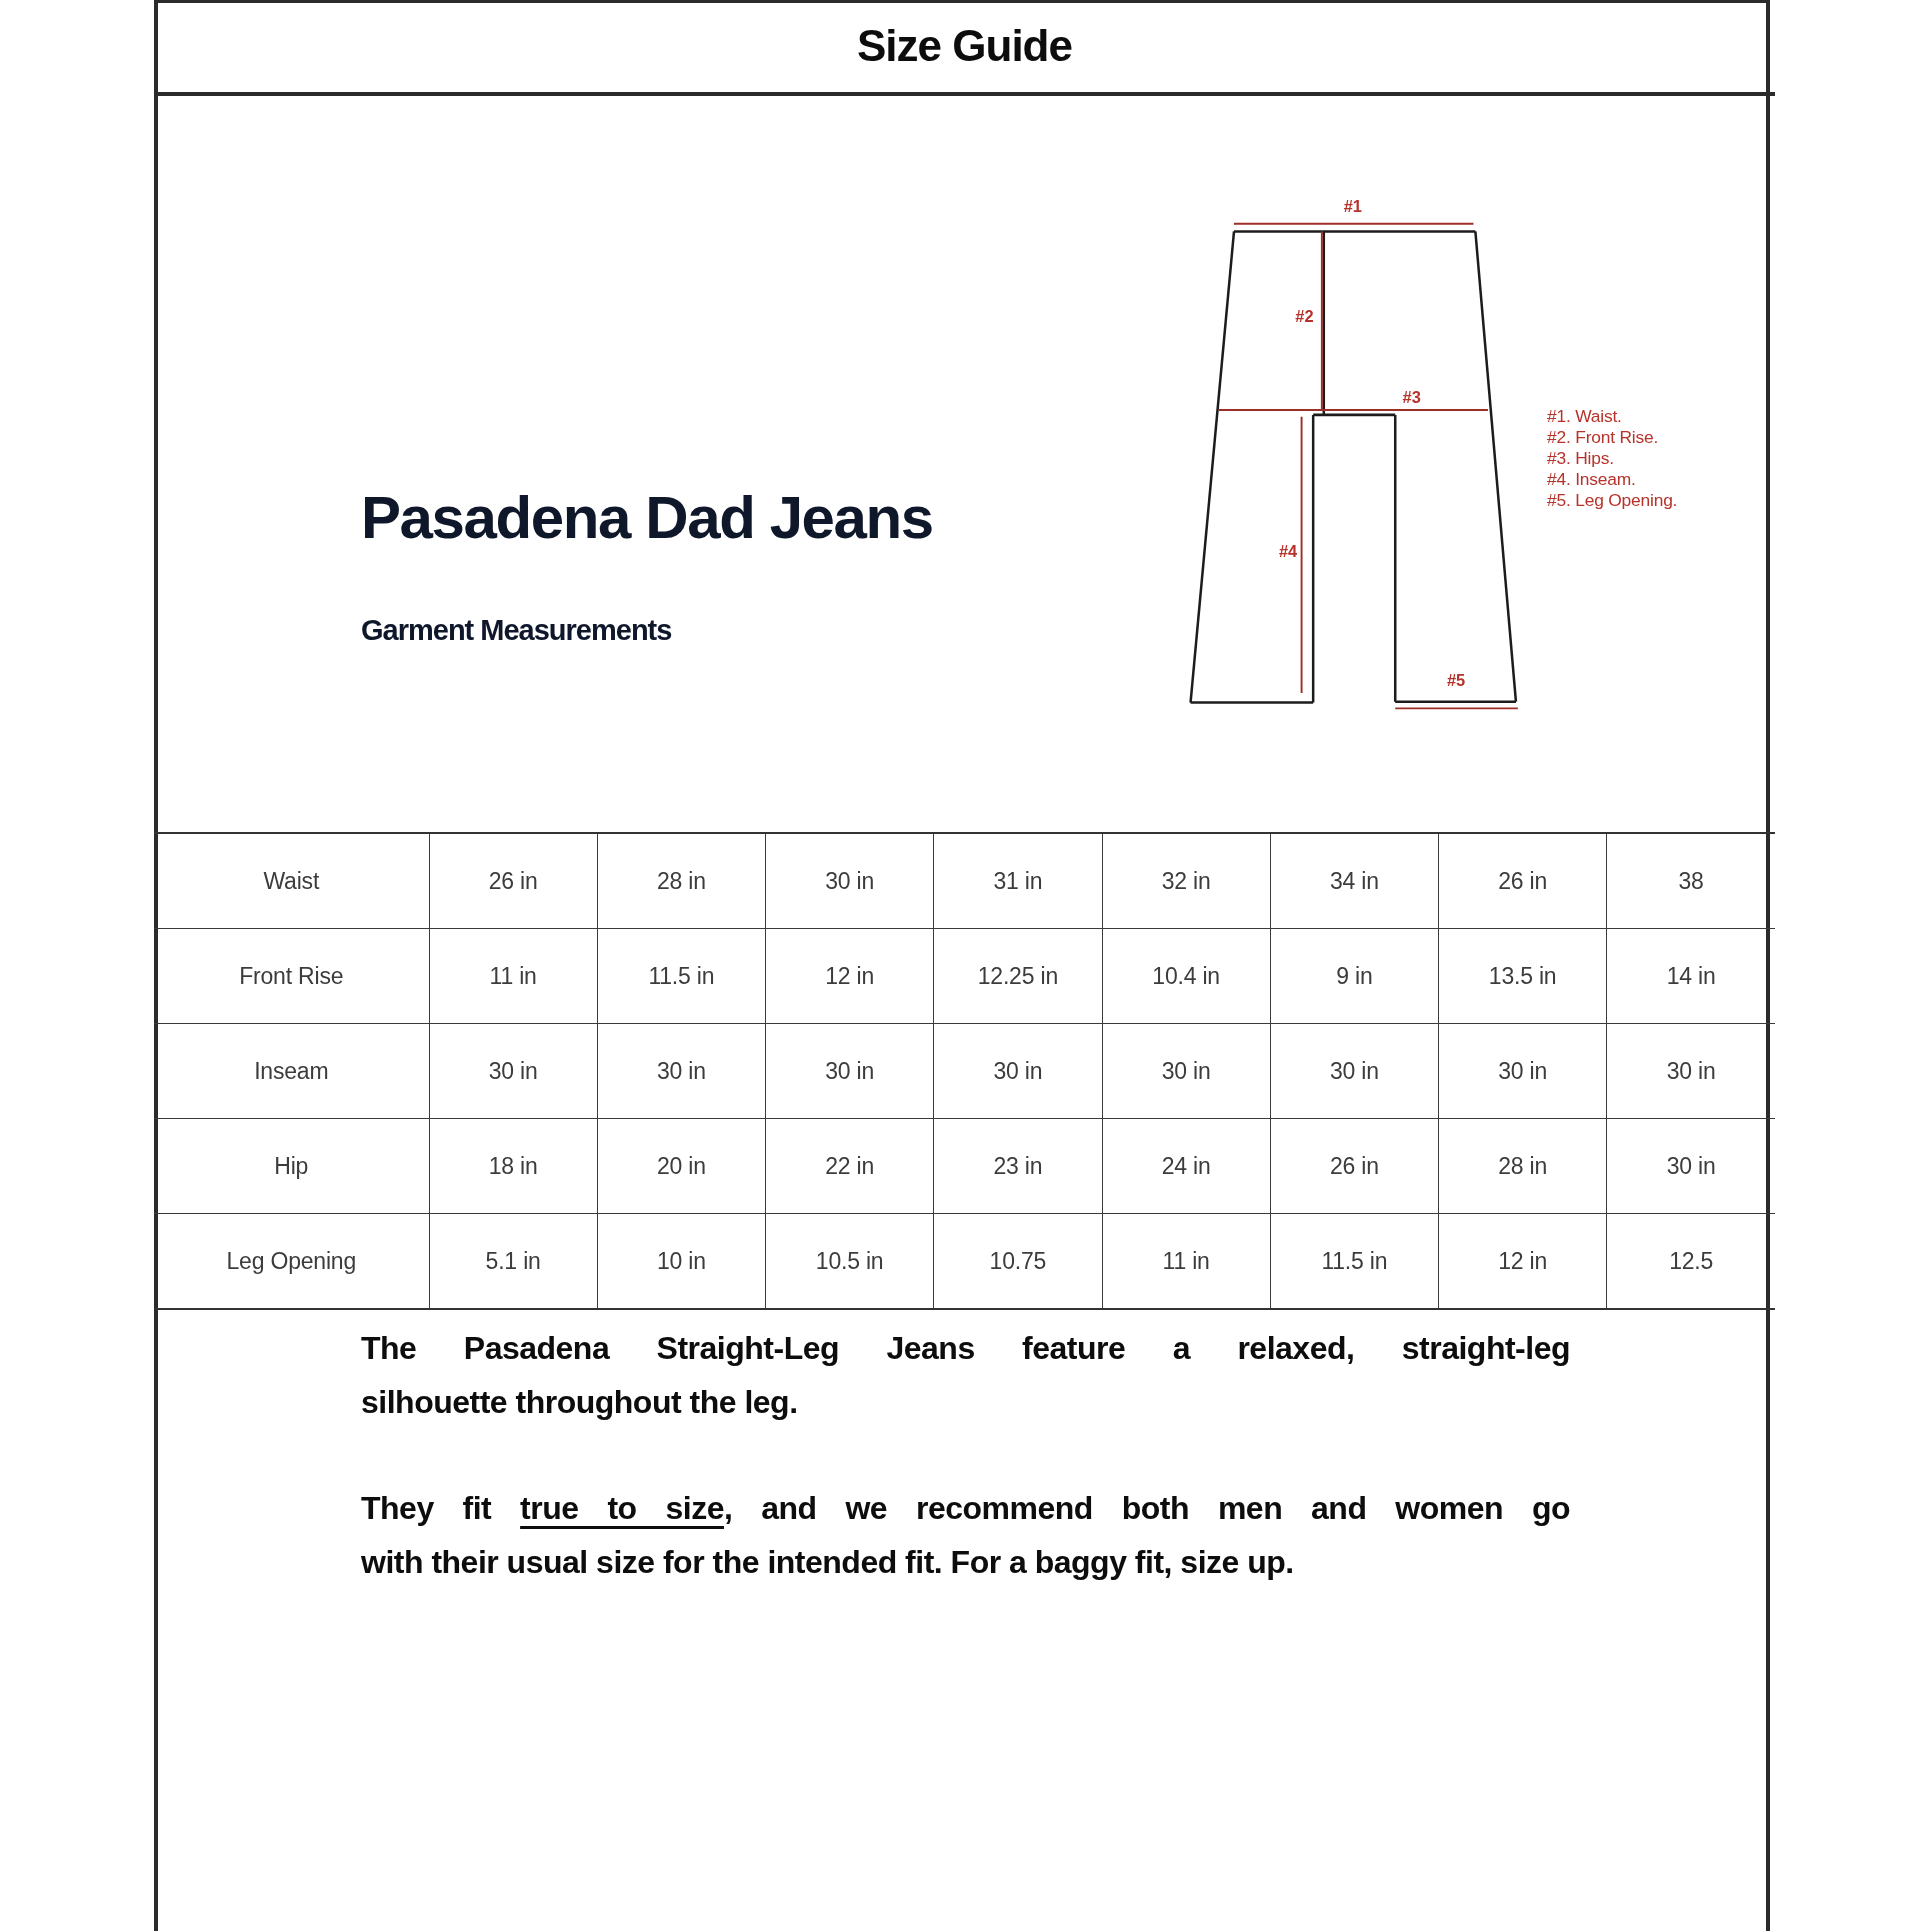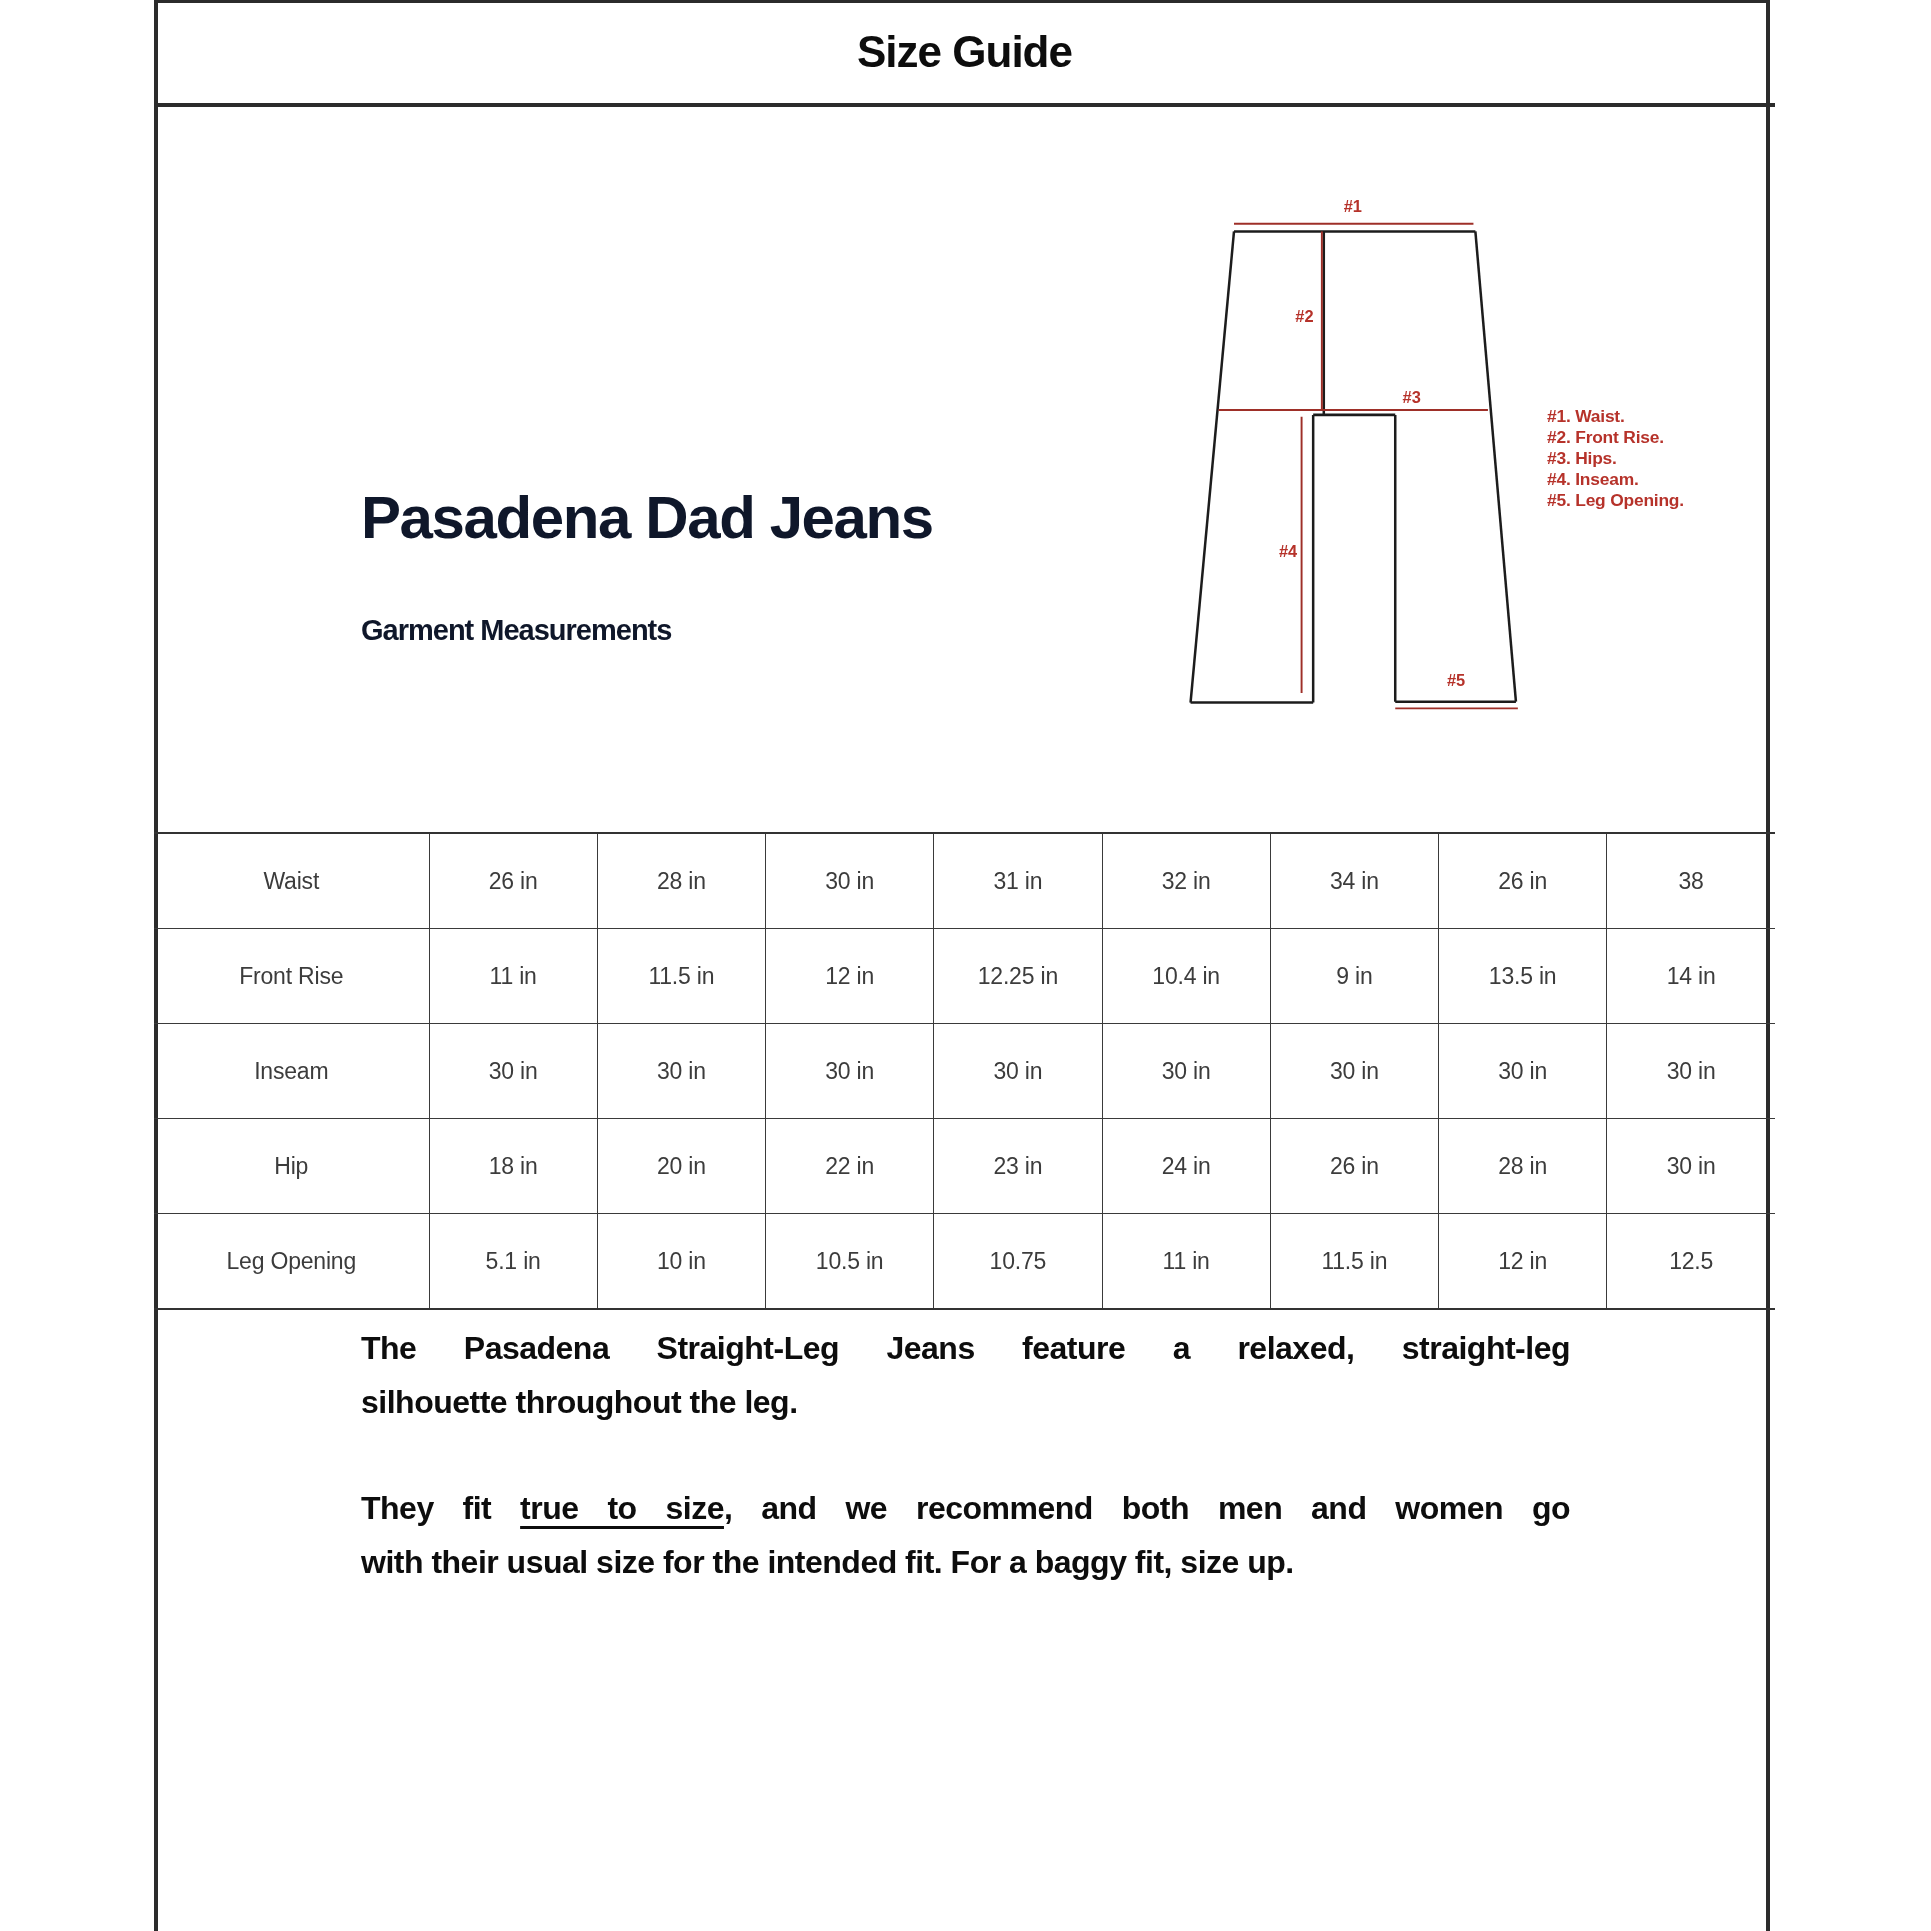--- a/index.html
+++ b/index.html
@@ -12,21 +12,21 @@
   }
   
   .frame{
     position:absolute;left:154px;top:0;width:1616px;height:1931px;
     border-left:4.8px solid #2b2b2b;
     border-right:4.8px solid #2b2b2b;
     border-top:3.9px solid #2b2b2b;
     box-sizing:border-box;
   }
   .header-band{
-    position:absolute;left:154px;top:0;width:1621px;height:107px;
+    position:absolute;left:154px;top:0;width:1621px;height:96px;
     border-bottom:4.8px solid #2b2b2b;
     box-sizing:border-box;
     display:flex;align-items:center;justify-content:center;
   }
   .header-title{
     font-size:44px;font-weight:bold;color:#0d0d0d;letter-spacing:-1px;
   }
   .product-title{
     position:absolute;left:361px;top:483px;
     font-size:60px;font-weight:bold;color:#0f172a;letter-spacing:-1.4px;
@@ -39,21 +39,21 @@
   }
   .diagram-svg{
     position:absolute;left:1178px;top:183px;width:560px;height:541px;
   }
   .diagram-svg text{
     font-family:"Liberation Sans", sans-serif;
     font-size:17px;font-weight:bold;
   }
   .legend{
     position:absolute;left:1547px;top:406px;
-    font-size:17.4px;font-weight:bold;line-height:21px;
+    font-size:17.4px;font-weight:normal;line-height:21px;
     letter-spacing:-0.2px;white-space:nowrap;
   }
   .size-table{
     position:absolute;left:154px;top:832px;width:1621px;height:357px;
     border-collapse:collapse;table-layout:fixed;
     font-size:23px;color:#3c3c3c;
   }
   .size-table td{
     border:1.9px solid #3a3a3a;
     text-align:center;vertical-align:middle;

